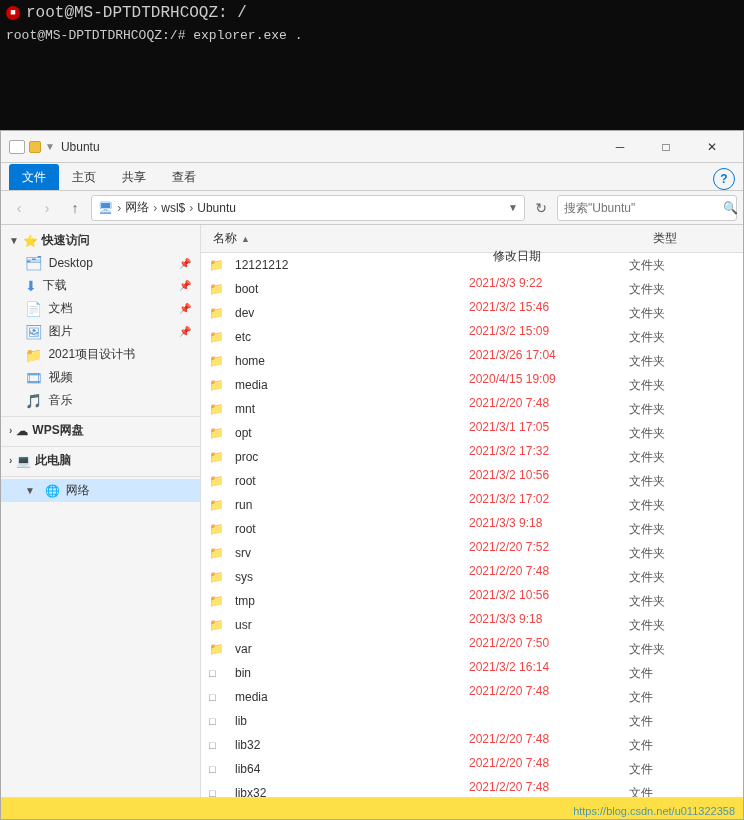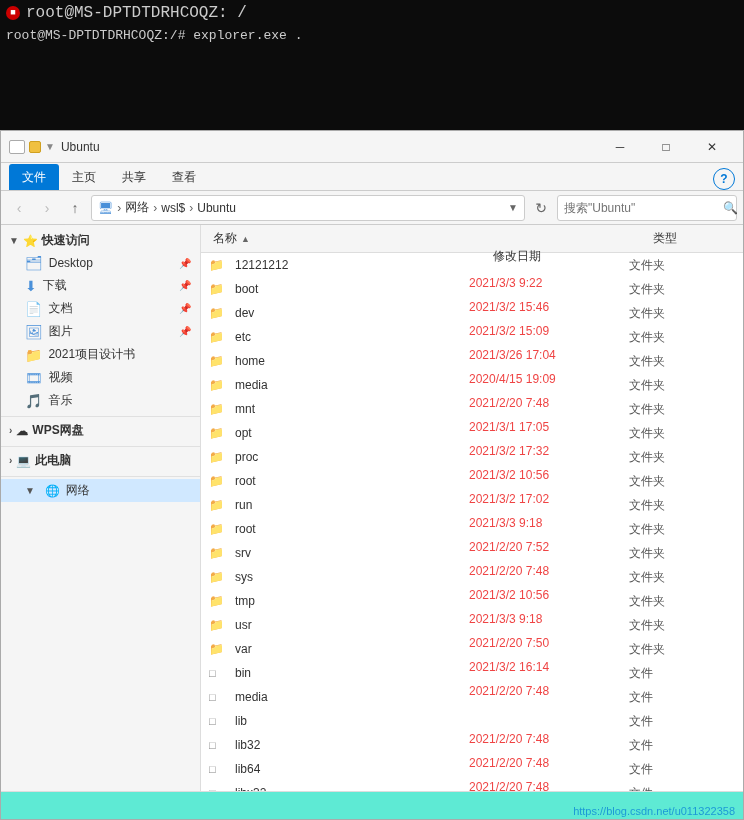--- a/index.html
+++ b/index.html
@@ -623,17 +623,17 @@
               <span>libx32</span>
             </div>
             <div class="cell-date col-date file-cell">2021/2/20 7:48</div>
             <div class="cell-type col-type file-cell">文件</div>
           </div>
         </div>
     </div>
 
   </div>
 
-  <div style="position:relative; height:28px; background:#5eead4; border-top:1px solid #ddd;">
+  <div style="position:relative; height:22px; background:#fde047; border-top:1px solid #ddd;">
     <span class="watermark" style="position:absolute; bottom:2px; right:8px; font-size:11px; color:#0078d7;">https://blog.csdn.net/u011322358</span>
   </div>
 
 </div>
 
 </body></html>

